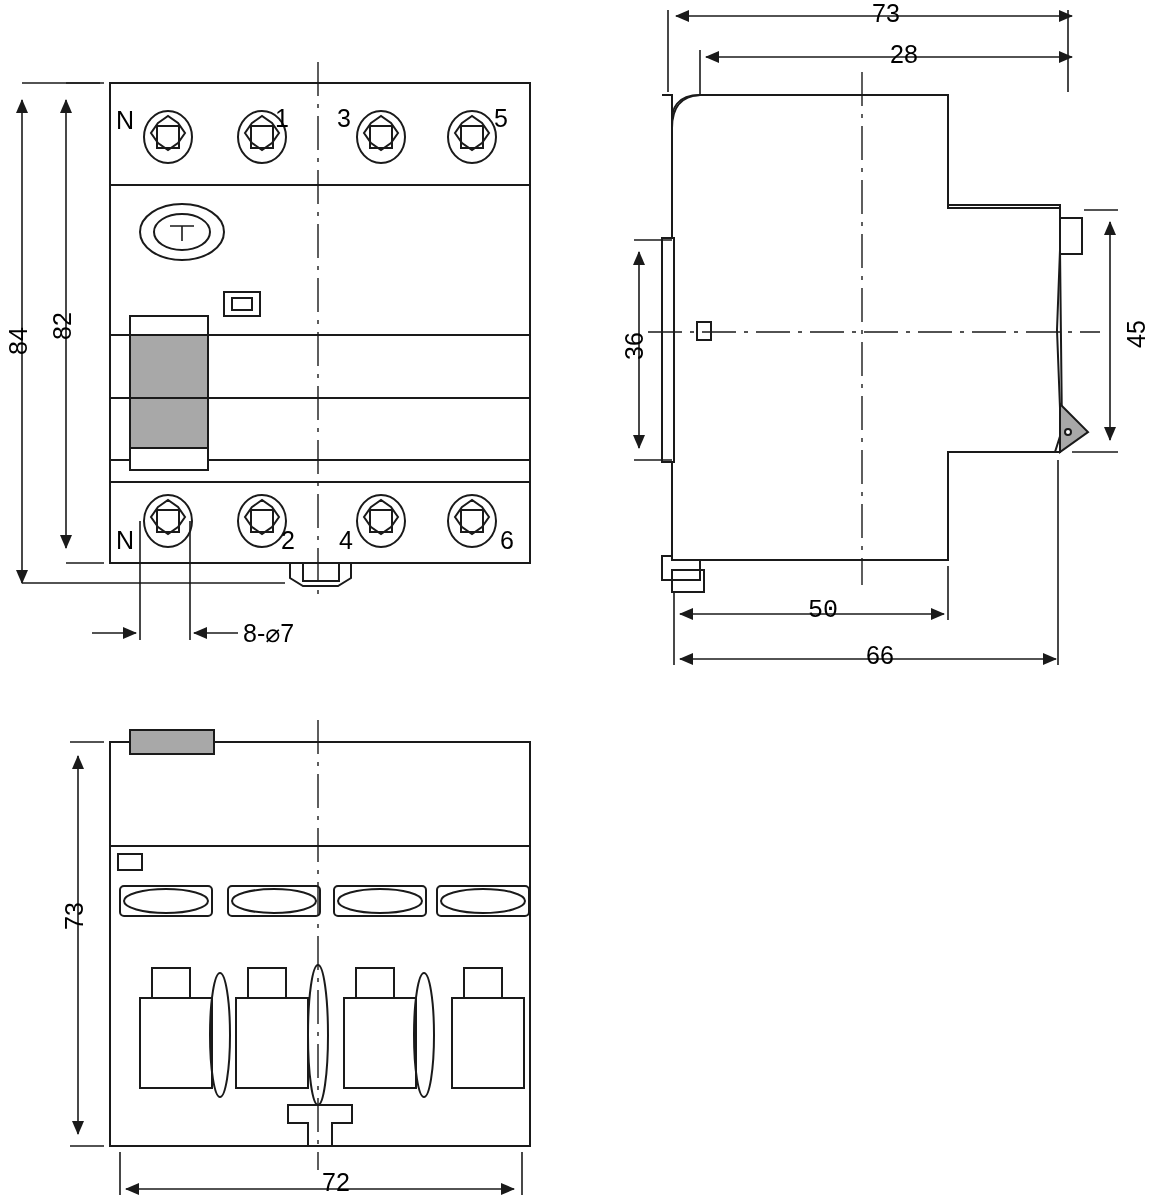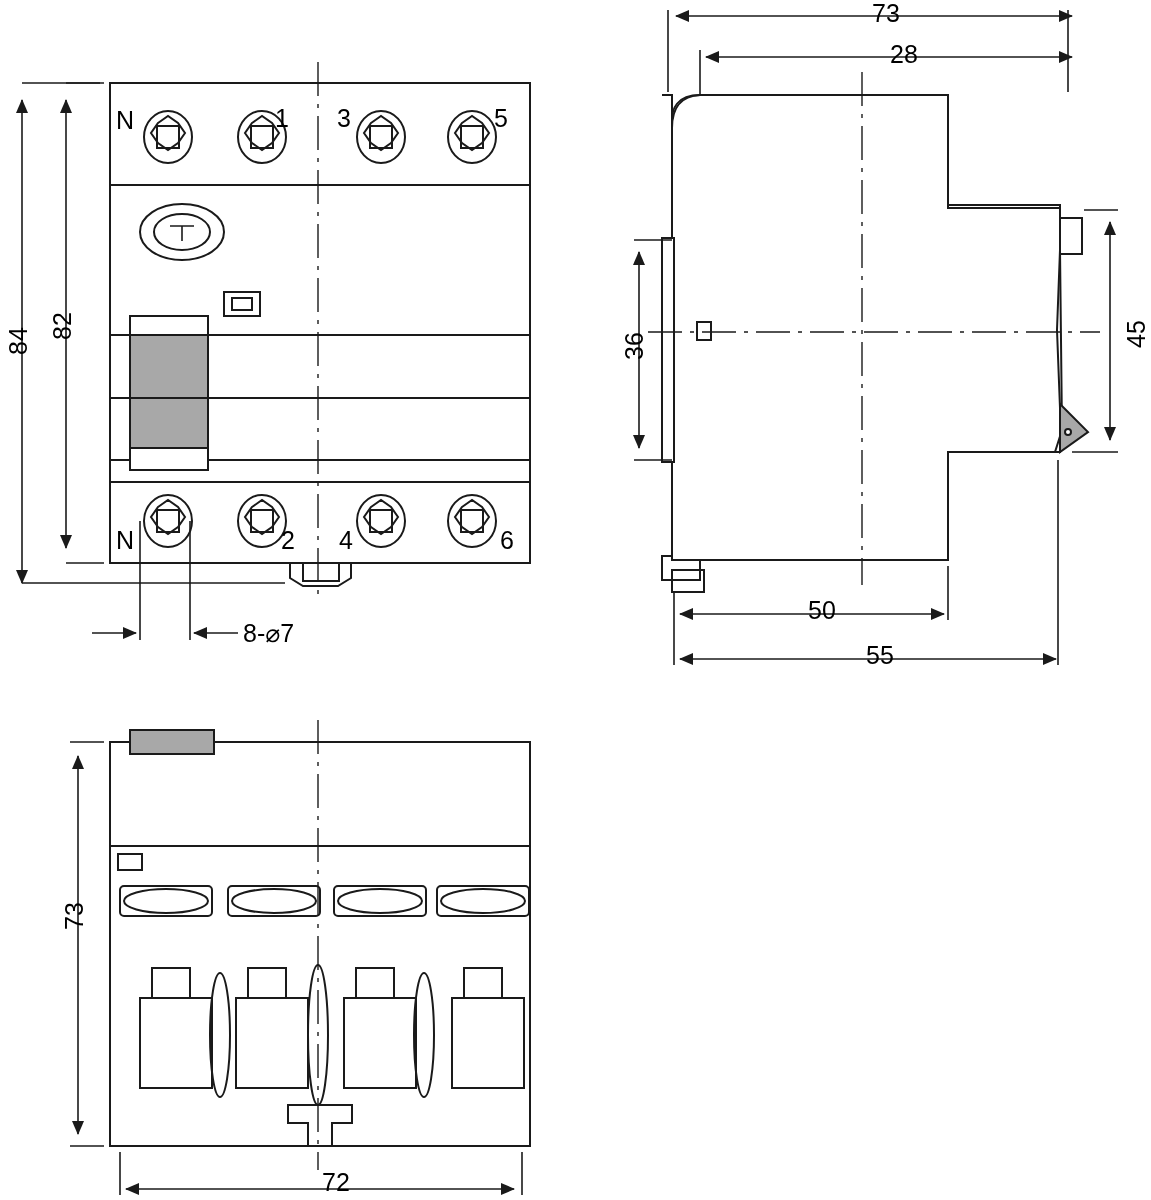--- a/index.html
+++ b/index.html
@@ -225,19 +225,19 @@
 
   <span class="vlbl" style="left:6px;top:355px;">84</span>
   <span class="vlbl" style="left:50px;top:340px;">82</span>
 
   <span class="lbl" style="left:243px;top:621px;">8-⌀7</span>
 
   <span class="lbl" style="left:872px;top:1px;">73</span>
   <span class="lbl" style="left:890px;top:42px;">28</span>
   <span class="vlbl" style="left:622px;top:360px;">36</span>
   <span class="vlbl" style="left:1124px;top:348px;">45</span>
-  <span class="lbl" style="left:808px;top:598px;">50</span>
-  <span class="lbl" style="left:866px;top:643px;">55</span>
+  <span class="lbl" style="left:808px;top:598px;font-family:Liberation Mono, monospace;">50</span>
+  <span class="lbl" style="left:866px;top:643px;">66</span>
 
   <span class="vlbl" style="left:62px;top:930px;">73</span>
   <span class="lbl" style="left:322px;top:1170px;">72</span>
 
 </div>
 
 </body></html>

